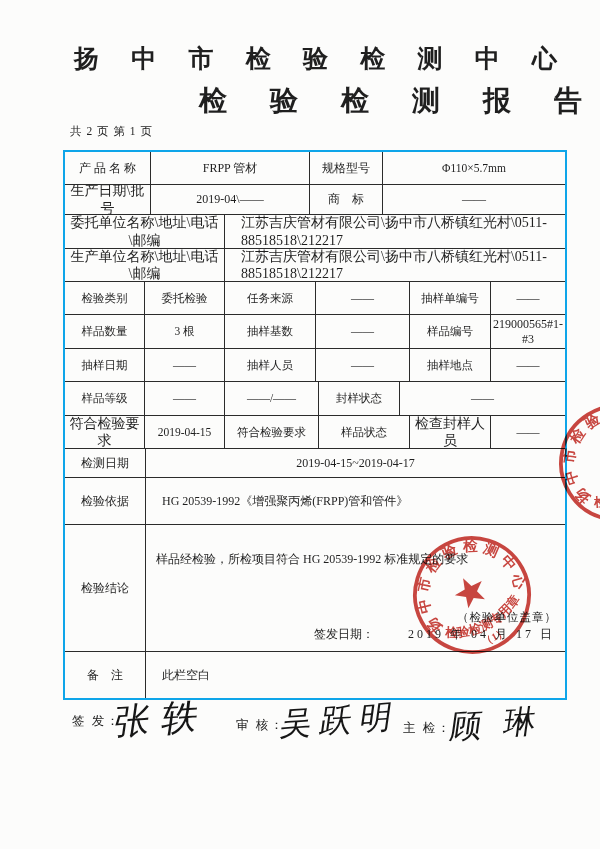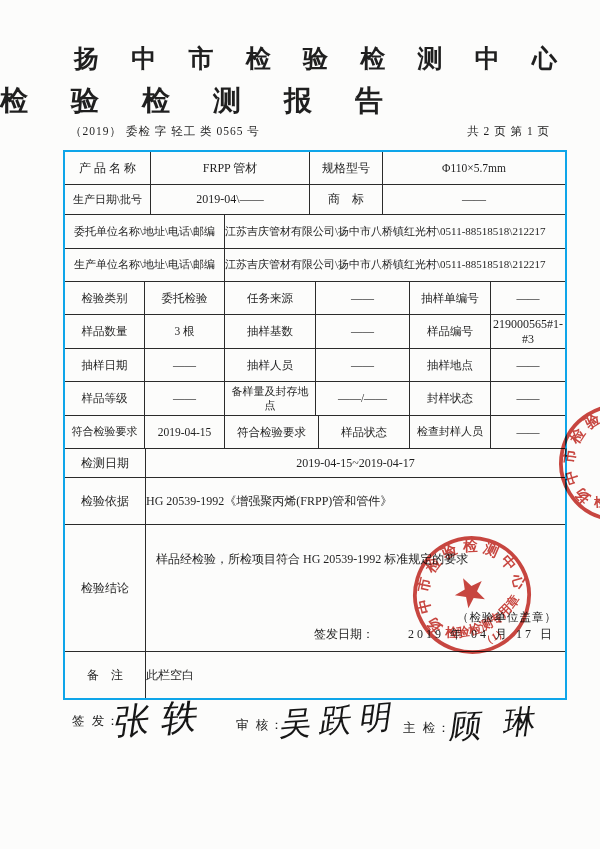--- a/index.html
+++ b/index.html
@@ -7,49 +7,49 @@
     position:relative; width:600px; height:849px; margin:0 auto;
     background:#fcfcfb; overflow:hidden;
     font-family:"Liberation Serif","DejaVu Serif",serif;
     color:#1f1f1f;
   }
   .org-title{
     position:absolute; top:42px; left:0; width:100%; text-align:center;
     font-size:25px; font-weight:700; letter-spacing:13px; white-space:nowrap;padding-left:22px;
   }
   .doc-title{
-    position:absolute; top:82px; left:0; width:100%; text-align:left;
+    position:absolute; top:82px; left:0; width:100%; text-align:right;
     font-size:28px; font-weight:700; letter-spacing:18px; white-space:nowrap;
   }
   .meta-row{
     position:absolute; top:124px; left:70px; right:50px;
     display:flex; justify-content:space-between; font-size:11.5px; letter-spacing:1px;
   }
   .report-table{
     position:absolute; left:63px; top:150px; width:500px;
     border:2px solid #0ea5e9; box-sizing:content-box; background:transparent;
   }
   .tr{display:flex; border-top:1.4px solid #2b2b2b;}
   .tr:first-child{border-top:none;}
   .td{
     border-left:1.4px solid #2b2b2b; box-sizing:border-box;
     display:flex; align-items:center; justify-content:center;
     text-align:center; padding:1px 3px; overflow:hidden; font-size:12px;
     line-height:1.25;
   }
   .td:first-child{border-left:none;}
-  .td.left{justify-content:flex-start; text-align:center; padding-left:0;}
+  .td.left{justify-content:flex-start; text-align:left; padding-left:16px;}
   .r1{height:32px}.r2{height:29px}.r3{height:33px}.r4{height:32px}
   .r5{height:32px}.r6{height:33px}.r7{height:32px}.r8{height:33px}
   .r9{height:32px}.r10{height:28px}.r11{height:46px}.r12{height:126px}
   .r13{height:46px}
   .c85{width:85px}.c159{width:159px}.c73{width:73px}
   .c79{width:79px}.c80{width:80px}.c91{width:91px}.c94{width:94px}.c81{width:81px}
   .fill{flex:1}
-  .fs11{font-size:11px}.fs115{font-size:11.5px}.fs10{font-size:12px}
+  .fs11{font-size:14px}.fs115{font-size:11.5px}.fs10{font-size:12px}
   .concl-cell{position:relative; display:block; padding:0;}
   .concl-text{position:absolute; top:27px; left:10px; right:12px; text-align:left; font-size:12px;}
   .seal-note{position:absolute; top:85px; right:8px; font-size:11.5px; letter-spacing:1px;}
   .issue-line{position:absolute; bottom:9px; right:10px; font-size:12px; display:flex;}
   .issue-line .date{margin-left:34px; letter-spacing:3px;}
   .sig-row{position:absolute; left:52px; top:693px; right:20px; height:85px;}
   .sig-label{position:absolute; font-size:12.5px; letter-spacing:2px; color:#222;}
   .sig-name{
     position:absolute; font-size:34px; color:#161616; white-space:nowrap;
     transform:rotate(-4deg) skewX(-12deg); letter-spacing:12px; font-weight:400;
@@ -63,21 +63,20 @@
 </style>
 </head>
 <body>
 
 <div class="page">
 
   <div class="org-title">扬 中 市 检 验 检 测 中 心</div>
   <div class="doc-title">检 验 检 测 报 告</div>
 
   <div class="meta-row">
-    <span>（2019） 委检 字 轻工 类 0565 号</span>
     <span>共 2 页 第 1 页</span>
   </div>
 
   <div class="report-table">
 
     <div class="tr r1">
       <div class="td c85">产 品 名 称</div>
       <div class="td c159">FRPP 管材</div>
       <div class="td c73">规格型号</div>
       <div class="td fill fs115">Φ110×5.7mm</div>
@@ -123,21 +122,20 @@
       <div class="td c80 fs115">——</div>
       <div class="td c91 fs115">抽样人员</div>
       <div class="td c94 fs115">——</div>
       <div class="td c81 fs115">抽样地点</div>
       <div class="td fill fs115">——</div>
     </div>
 
     <div class="tr r8">
       <div class="td c79 fs115">样品等级</div>
       <div class="td c80 fs115">——</div>
-      <div class="td c91 fs11">备样量及封存地点</div>
       <div class="td c94 fs115">——/——</div>
       <div class="td c81 fs115">封样状态</div>
       <div class="td fill fs115">——</div>
     </div>
 
     <div class="tr r9">
       <div class="td c79 fs11">符合检验要求</div>
       <div class="td c80 fs115">2019-04-15</div>
       <div class="td c94 fs115">符合检验要求</div>
       <div class="td c91 fs115">样品状态</div>

